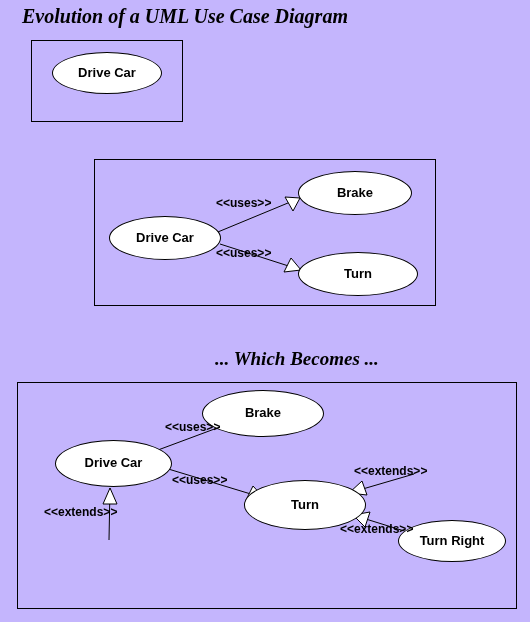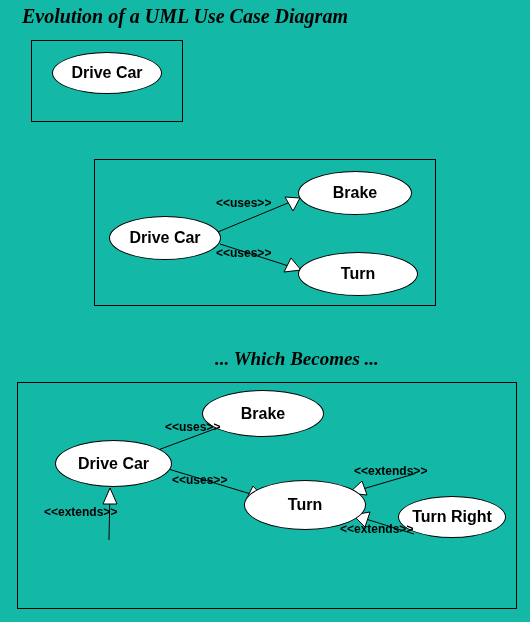--- a/index.html
+++ b/index.html
@@ -5,21 +5,21 @@
   html, body {
     margin: 0;
     padding: 0;
     background: #ffffff;
     font-family: "Times New Roman", Times, serif;
   }
   .canvas {
     position: relative;
     width: 530px;
     height: 622px;
-    background: #14b8a6;
+    background: #c4b5fd;
     overflow: hidden;
   }
   .title {
     position: absolute;
     font-style: italic;
     font-weight: bold;
     color: #000;
     white-space: nowrap;
   }
   .box {
@@ -31,21 +31,21 @@
     position: absolute;
     border: 1px solid #000;
     border-radius: 50%;
     background: #fff;
     display: flex;
     align-items: center;
     justify-content: center;
     text-align: center;
     font-family: Arial, Helvetica, sans-serif;
     font-weight: bold;
-    font-size: 16px;
+    font-size: 13px;
     line-height: 1.1;
   }
   .rel {
     position: absolute;
     font-family: Arial, Helvetica, sans-serif;
     font-size: 12px;
     color: #000;
     white-space: nowrap;
     font-weight: bold;
   }
@@ -110,21 +110,21 @@
   <div class="ellipse" style="left:109px; top:216px; width:110px; height:42px;">Drive Car</div>
   <div class="ellipse" style="left:298px; top:171px; width:112px; height:42px;">Brake</div>
   <div class="ellipse" style="left:298px; top:252px; width:118px; height:42px;">Turn</div>
 
   <div class="rel" style="left:216px; top:196px;">&lt;&lt;uses&gt;&gt;</div>
   <div class="rel" style="left:216px; top:246px;">&lt;&lt;uses&gt;&gt;</div>
 
   <div class="ellipse" style="left:55px; top:440px; width:115px; height:45px;">Drive Car</div>
   <div class="ellipse" style="left:202px; top:390px; width:120px; height:45px;">Brake</div>
   <div class="ellipse" style="left:244px; top:480px; width:120px; height:48px;">Turn</div>
-  <div class="ellipse" style="left:398px; top:496px; width:106px; height:40px;">Turn Right</div>
+  <div class="ellipse" style="left:398px; top:520px; width:106px; height:40px;">Turn Right</div>
 
   <div class="rel" style="left:165px; top:420px;">&lt;&lt;uses&gt;&gt;</div>
   <div class="rel" style="left:172px; top:473px;">&lt;&lt;uses&gt;&gt;</div>
   <div class="rel" style="left:44px; top:505px;">&lt;&lt;extends&gt;&gt;</div>
   <div class="rel" style="left:354px; top:464px;">&lt;&lt;extends&gt;&gt;</div>
   <div class="rel" style="left:340px; top:522px;">&lt;&lt;extends&gt;&gt;</div>
 
 </div>
 
 </body></html>

